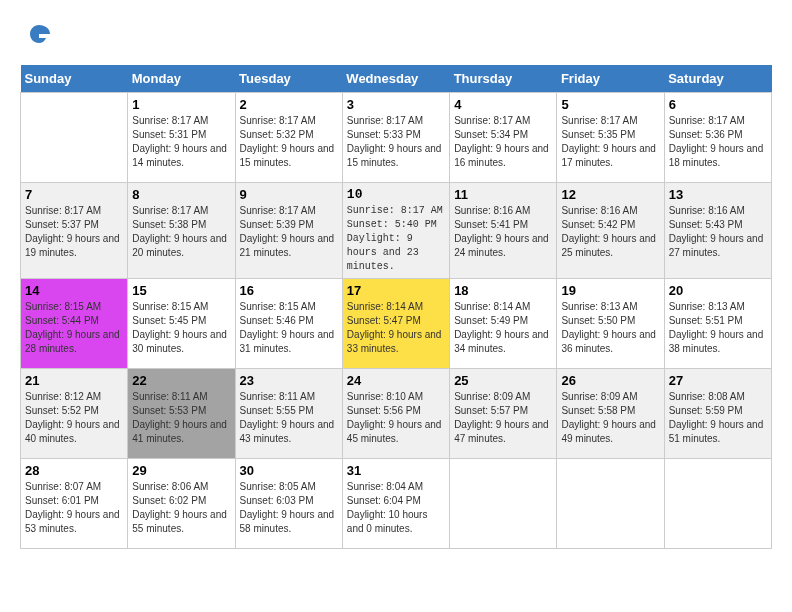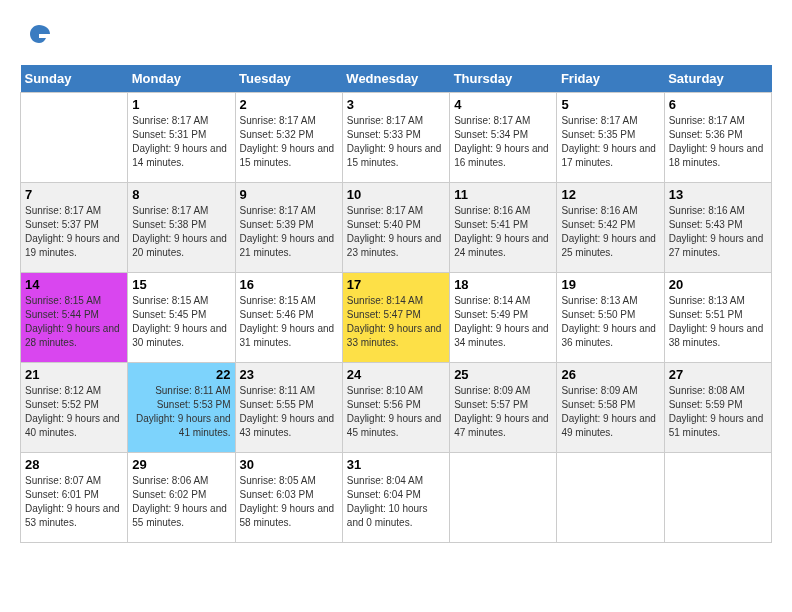--- a/index.html
+++ b/index.html
@@ -154,21 +154,21 @@
           <div class="day-info">Sunrise: 8:17 AM<br>Sunset: 5:37 PM<br>Daylight: 9 hours and 19 minutes.</div>
         </td>
         <td style="background-color: rgb(240, 240, 240);">
           <div class="day-number">8</div>
           <div class="day-info">Sunrise: 8:17 AM<br>Sunset: 5:38 PM<br>Daylight: 9 hours and 20 minutes.</div>
         </td>
         <td style="background-color: rgb(240, 240, 240);">
           <div class="day-number">9</div>
           <div class="day-info">Sunrise: 8:17 AM<br>Sunset: 5:39 PM<br>Daylight: 9 hours and 21 minutes.</div>
         </td>
-        <td style="background-color: rgb(240, 240, 240);">
+        <td style="background-color: rgb(240, 240, 240); font-family: Liberation Mono, monospace;">
           <div class="day-number">10</div>
           <div class="day-info">Sunrise: 8:17 AM<br>Sunset: 5:40 PM<br>Daylight: 9 hours and 23 minutes.</div>
         </td>
         <td style="background-color: rgb(240, 240, 240);">
           <div class="day-number">11</div>
           <div class="day-info">Sunrise: 8:16 AM<br>Sunset: 5:41 PM<br>Daylight: 9 hours and 24 minutes.</div>
         </td>
         <td style="background-color: rgb(240, 240, 240);">
           <div class="day-number">12</div>
           <div class="day-info">Sunrise: 8:16 AM<br>Sunset: 5:42 PM<br>Daylight: 9 hours and 25 minutes.</div>
@@ -206,21 +206,21 @@
         <td style="background-color: rgb(255, 255, 255);">
           <div class="day-number">20</div>
           <div class="day-info">Sunrise: 8:13 AM<br>Sunset: 5:51 PM<br>Daylight: 9 hours and 38 minutes.</div>
         </td>
       </tr>
       <tr>
         <td style="background-color: rgb(240, 240, 240);">
           <div class="day-number">21</div>
           <div class="day-info">Sunrise: 8:12 AM<br>Sunset: 5:52 PM<br>Daylight: 9 hours and 40 minutes.</div>
         </td>
-        <td style="background-color: #7dd3fc; text-align: right;">
+        <td style="background-color: #a3a3a3;">
           <div class="day-number">22</div>
           <div class="day-info">Sunrise: 8:11 AM<br>Sunset: 5:53 PM<br>Daylight: 9 hours and 41 minutes.</div>
         </td>
         <td style="background-color: rgb(240, 240, 240); margin-top: 14px;">
           <div class="day-number">23</div>
           <div class="day-info">Sunrise: 8:11 AM<br>Sunset: 5:55 PM<br>Daylight: 9 hours and 43 minutes.</div>
         </td>
         <td style="background-color: rgb(240, 240, 240);">
           <div class="day-number">24</div>
           <div class="day-info">Sunrise: 8:10 AM<br>Sunset: 5:56 PM<br>Daylight: 9 hours and 45 minutes.</div>

